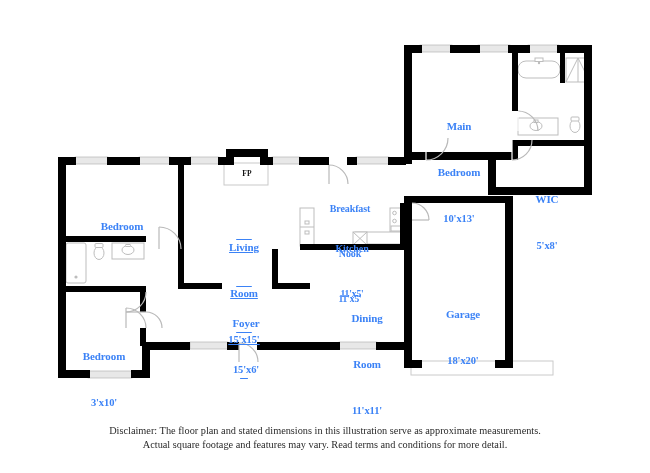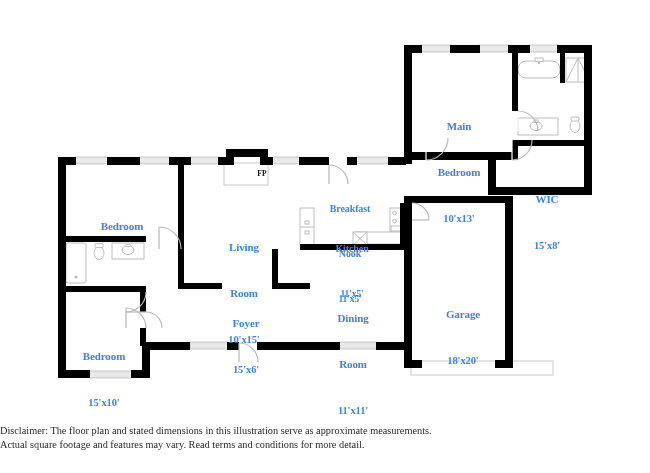--- a/index.html
+++ b/index.html
@@ -44,26 +44,26 @@
   .label-small .rl-name { font-size: 10px; text-align: center; }
   .label-small .rl-dim  { font-size: 9.5px; }
   .fp-label {
     position: absolute;
     font-family: "Liberation Serif", serif;
     font-weight: bold;
     font-size: 7.5px;
     color: #111111;
     text-align: center;
     letter-spacing: 0.2px;
-    padding-left: 15px;
   }
   .disclaimer {
     position: absolute;
     left: 0;
     width: 650px;
+    text-align: center;
     font-family: "Liberation Serif", serif;
     font-size: 10.3px;
     color: #2a2a2a;
     line-height: 1.35;
   }
   .disclaimer .dl-line { display: block; }
 </style>
 </head>
 <body>
 
@@ -277,60 +277,60 @@
     </g>
 
   </svg>
 
   <div class="room-label" style="left:66px; top:186px; width:112px;">
     <span class="rl-name">Bedroom</span>
   </div>
 
   <div class="room-label" style="left:52px; top:316px; width:104px;">
     <span class="rl-name">Bedroom</span>
-    <span class="rl-dim">15'x10'</span>
-  </div>
-
-  <div class="room-label" style="left:194px; top:207px; width:100px;">
+    <span class="rl-dim">3'x10'</span>
+  </div>
+
+  <div class="room-label" style="left:194px; top:207px; width:100px;text-decoration:underline;">
     <span class="rl-name">Living</span>
     <span class="rl-name">Room</span>
-    <span class="rl-dim">10'x15'</span>
+    <span class="rl-dim">15'x15'</span>
   </div>
 
   <div class="room-label" style="left:200px; top:283px; width:92px;text-align:center;">
     <span class="rl-name">Foyer</span>
     <span class="rl-dim">15'x6'</span>
   </div>
 
   <div class="room-label label-small" style="left:301px; top:169px; width:98px;">
     <span class="rl-name">Breakfast</span>
     <span class="rl-name">Nook</span>
     <span class="rl-dim">11'x5'</span>
   </div>
 
   <div class="room-label label-small" style="left:311px; top:209px; width:82px;">
     <span class="rl-name">Kitchen</span>
     <span class="rl-dim">11'x5'</span>
   </div>
 
-  <div class="room-label" style="left:308px; top:278px; width:90px;">
+  <div class="room-label" style="left:322px; top:278px; width:90px;">
     <span class="rl-name">Dining</span>
     <span class="rl-name">Room</span>
     <span class="rl-dim">11'x11'</span>
   </div>
 
   <div class="room-label" style="left:409px; top:86px; width:100px;">
     <span class="rl-name">Main</span>
     <span class="rl-name">Bedroom</span>
     <span class="rl-dim">10'x13'</span>
   </div>
 
   <div class="room-label" style="left:508px; top:159px; width:78px;font-family:Liberation Serif, serif;">
     <span class="rl-name">WIC</span>
-    <span class="rl-dim">15'x8'</span>
+    <span class="rl-dim">5'x8'</span>
   </div>
 
   <div class="room-label" style="left:418px; top:274px; width:90px;">
     <span class="rl-name">Garage</span>
     <span class="rl-dim">18'x20'</span>
   </div>
 
   <div class="fp-label" style="left:226px; top:169px; width:42px;">FP</div>
 
   <div class="disclaimer" style="top:424px;">

